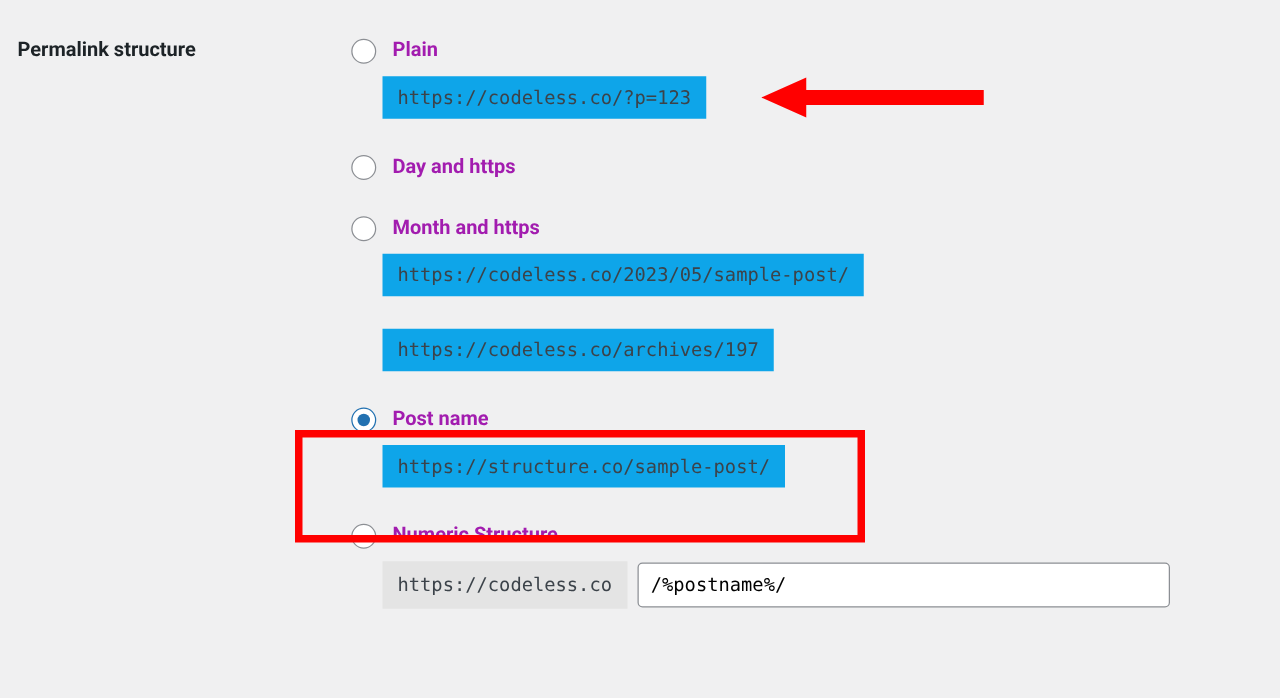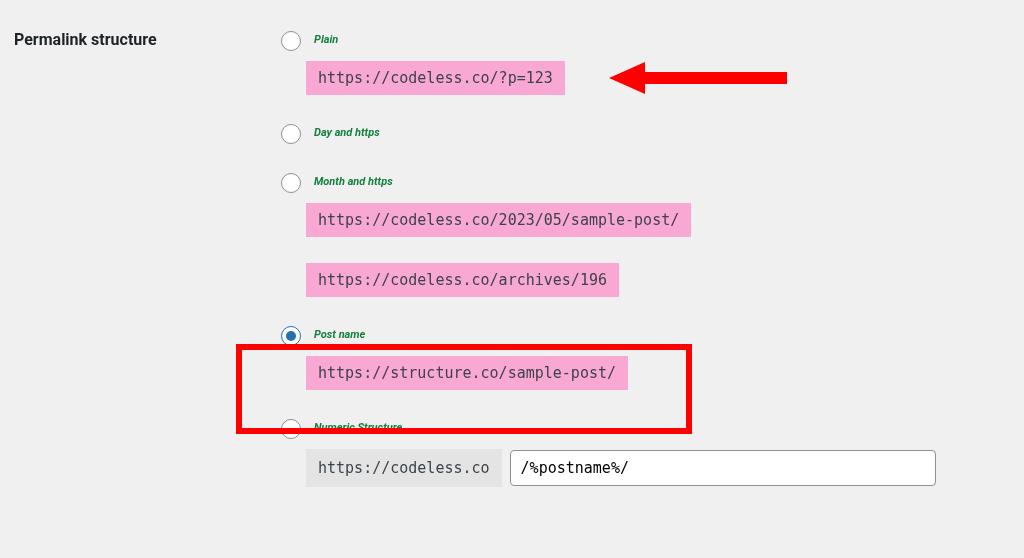--- a/index.html
+++ b/index.html
@@ -58,27 +58,26 @@
     position: absolute;
     top: 4px;
     left: 4px;
     width: 10px;
     height: 10px;
     border-radius: 50%;
     background: #2271b1;
   }
   .option-label {
     font-weight: 700;
-    font-size: 11px;
-    color: #15803d;
-    font-style: italic;
+    font-size: 16px;
+    color: #a21caf;
   }
   .code-sample {
     display: inline-block;
-    background: #f9a8d4;
+    background: #0ea5e9;
     padding: 8px 12px;
     font-family: Consolas, Monaco, monospace;
     font-size: 15px;
     color: #3c434a;
     margin-left: 0;
   }
   .option-body {
     margin-left: 30px;
   }
   .custom-row {
@@ -151,21 +150,21 @@
         <input type="radio" class="radio" name="perm" style="">
         <span class="option-label">Month and https</span>
       </div>
       <div class="option-body">
         <span class="code-sample">https://codeless.co/2023/05/sample-post/</span>
       </div>
     </div>
 
     <div class="option">
       <div class="option-body">
-        <span class="code-sample">https://codeless.co/archives/196</span>
+        <span class="code-sample">https://codeless.co/archives/197</span>
       </div>
     </div>
 
     <div class="option">
       <div class="option-header">
         <input type="radio" class="radio" name="perm" checked="" style="">
         <span class="option-label">Post name</span>
       </div>
       <div class="option-body">
         <span class="code-sample">https://structure.co/sample-post/</span>

